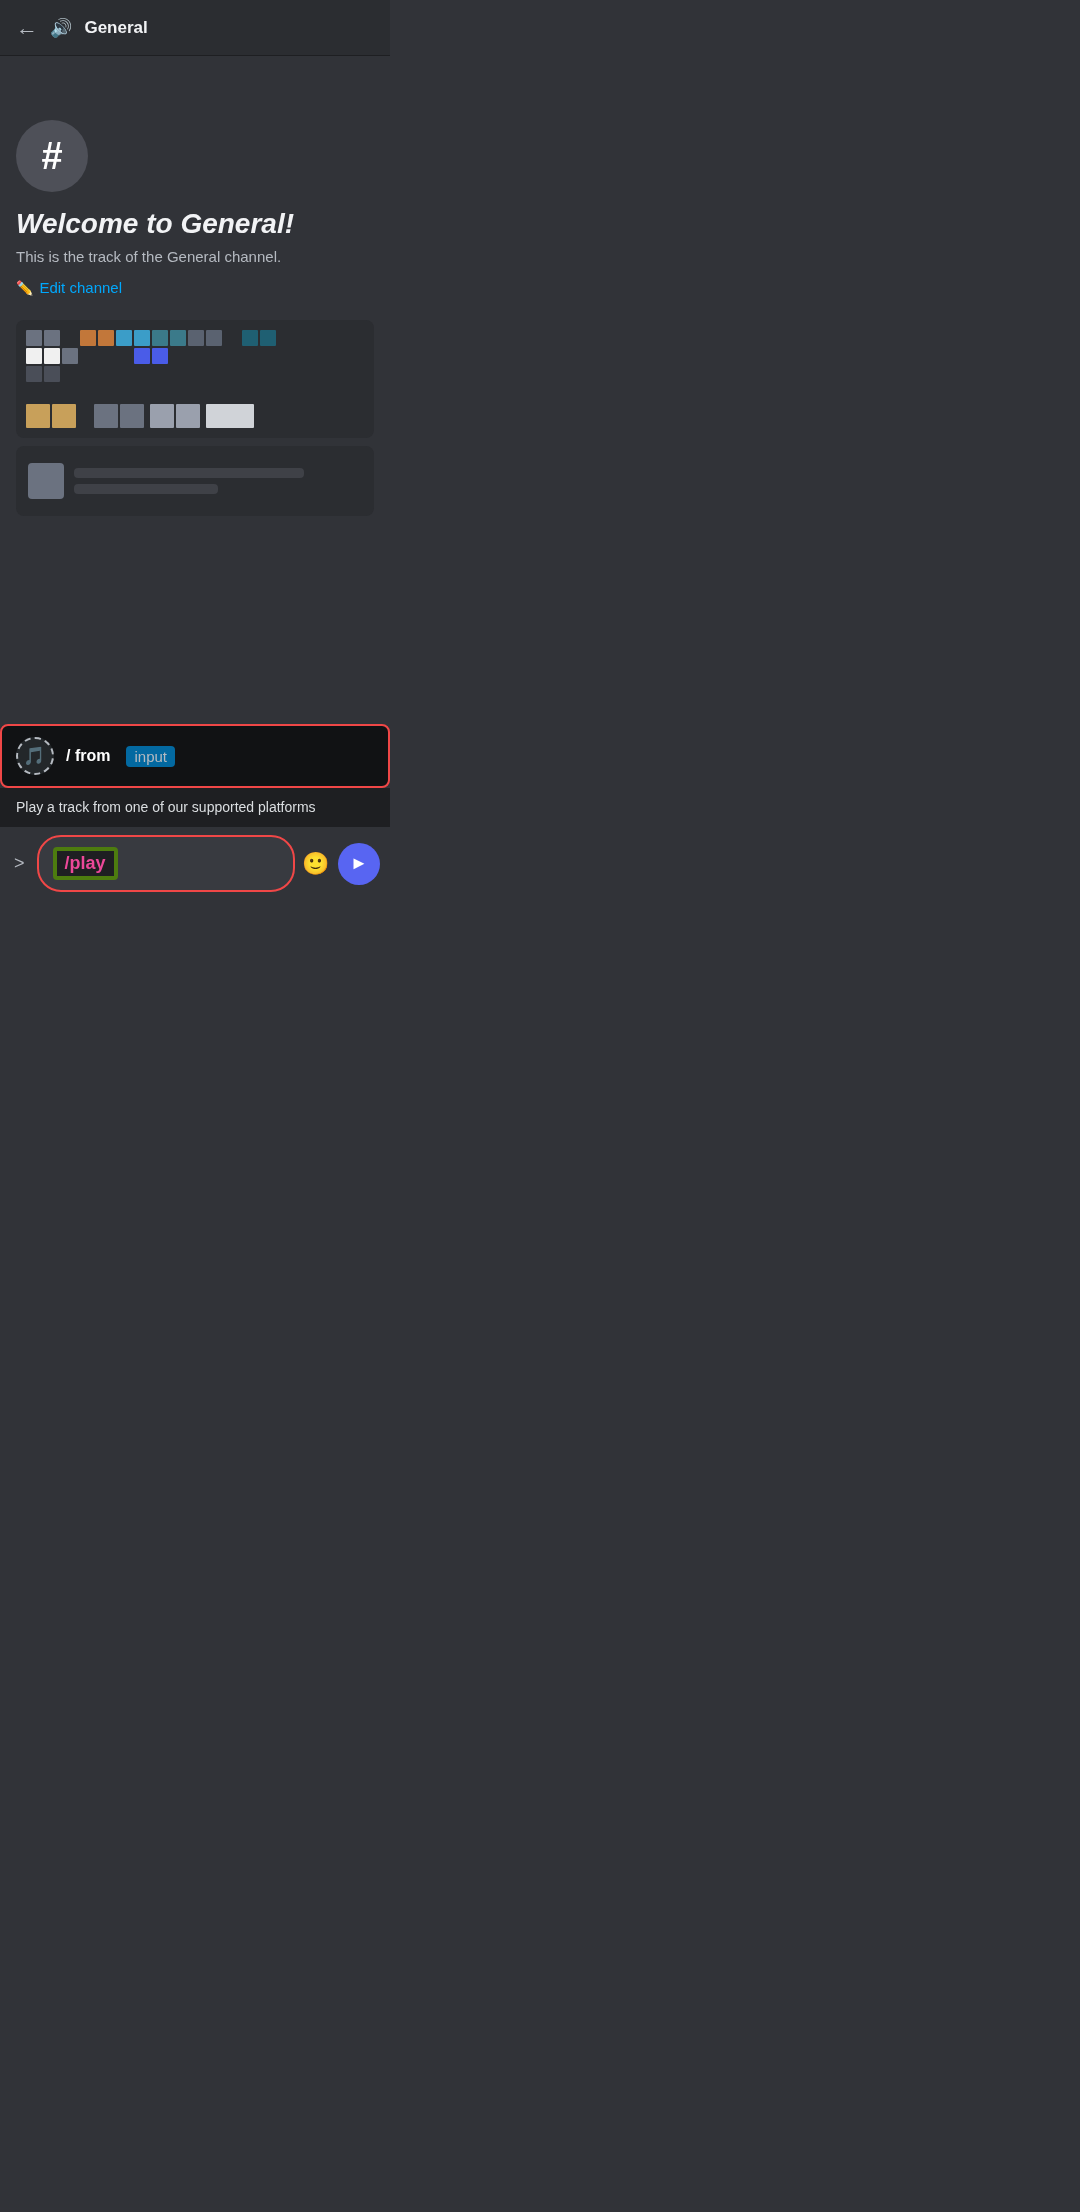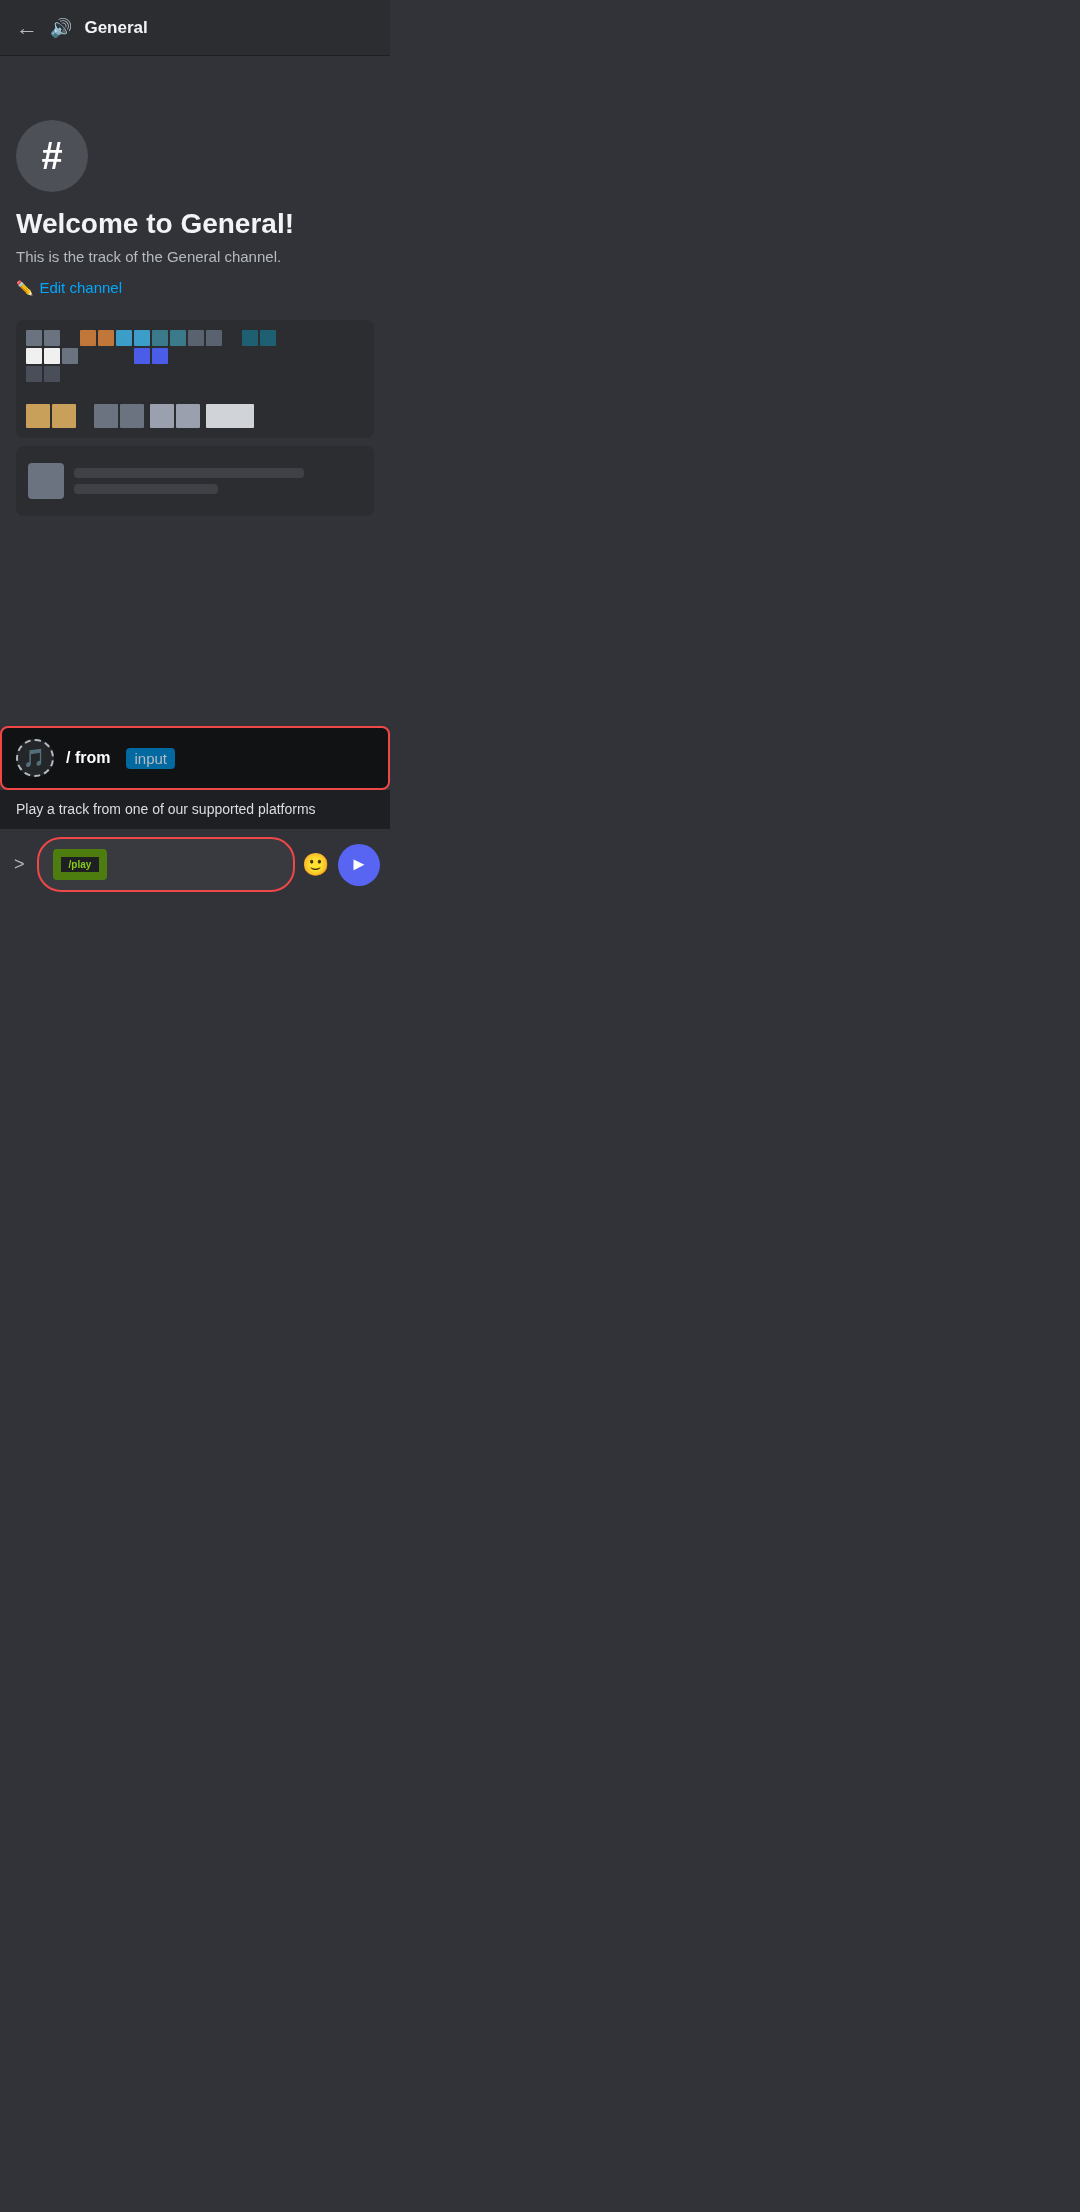--- a/index.html
+++ b/index.html
@@ -72,20 +72,21 @@
       font-weight: 900;
       color: #fff;
       line-height: 1;
     }
 
     .welcome-title {
       font-size: 28px;
       font-weight: 800;
       color: #f2f3f5;
       margin-bottom: 8px;
+      font-style: italic;
     }
 
     .welcome-subtitle {
       font-size: 15px;
       color: #b5bac1;
       margin-bottom: 14px;
     }
 
     .edit-channel-link {
       display: flex;
@@ -233,25 +234,25 @@
       display: flex;
       align-items: center;
       padding: 10px 14px;
       gap: 8px;
       border: 2px solid #f04747;
       min-height: 46px;
     }
 
     .slash-command-tag {
       background: #1e1f22;
-      border: 8px solid #4d7c0f;
+      border: 4px solid #4d7c0f;
       border-radius: 4px;
       padding: 2px 8px;
-      font-size: 10px;
-      color: #84cc16;
+      font-size: 18px;
+      color: #ec4899;
       font-weight: 600;
       white-space: nowrap;
     }
 
     .input-placeholder {
       font-size: 15px;
       color: #6d6f78;
       flex: 1;
     }
 

